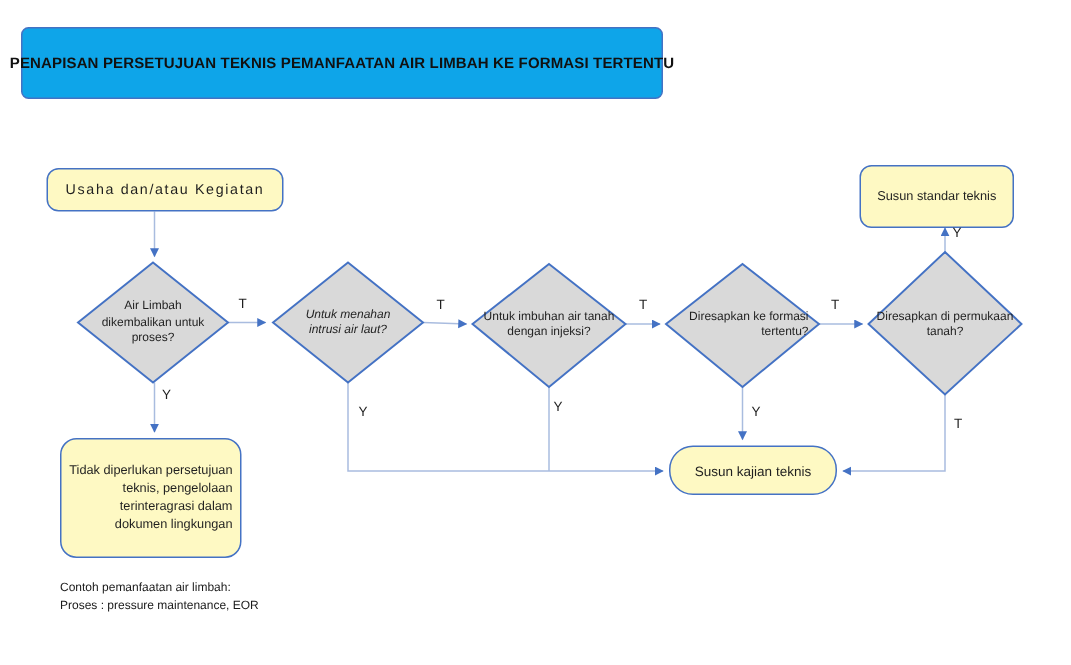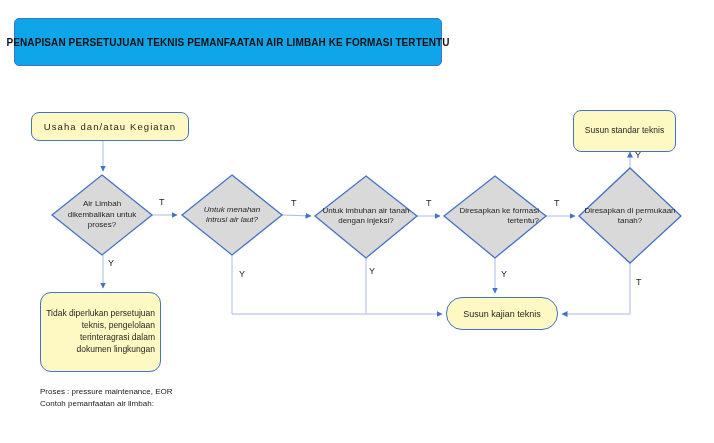--- a/index.html
+++ b/index.html
@@ -79,17 +79,17 @@
   <span class="lbl" style="left:426px;top:198px;">T</span>
   <span class="lbl" style="left:554px;top:198px;">T</span>
   <span class="lbl" style="left:636px;top:277px;">T</span>
   <span class="lbl" style="left:108px;top:258px;">Y</span>
   <span class="lbl" style="left:239px;top:269px;">Y</span>
   <span class="lbl" style="left:369px;top:266px;">Y</span>
   <span class="lbl" style="left:501px;top:269px;">Y</span>
   <span class="lbl" style="left:635px;top:150px;">Y</span>
 
   <div class="footer">
+    <div>Contoh pemanfaatan air limbah:</div>
     <div>Proses : pressure maintenance,  EOR</div>
-    <div>Contoh pemanfaatan air limbah:</div>
   </div>
 
 </div>
 
 </body></html>

